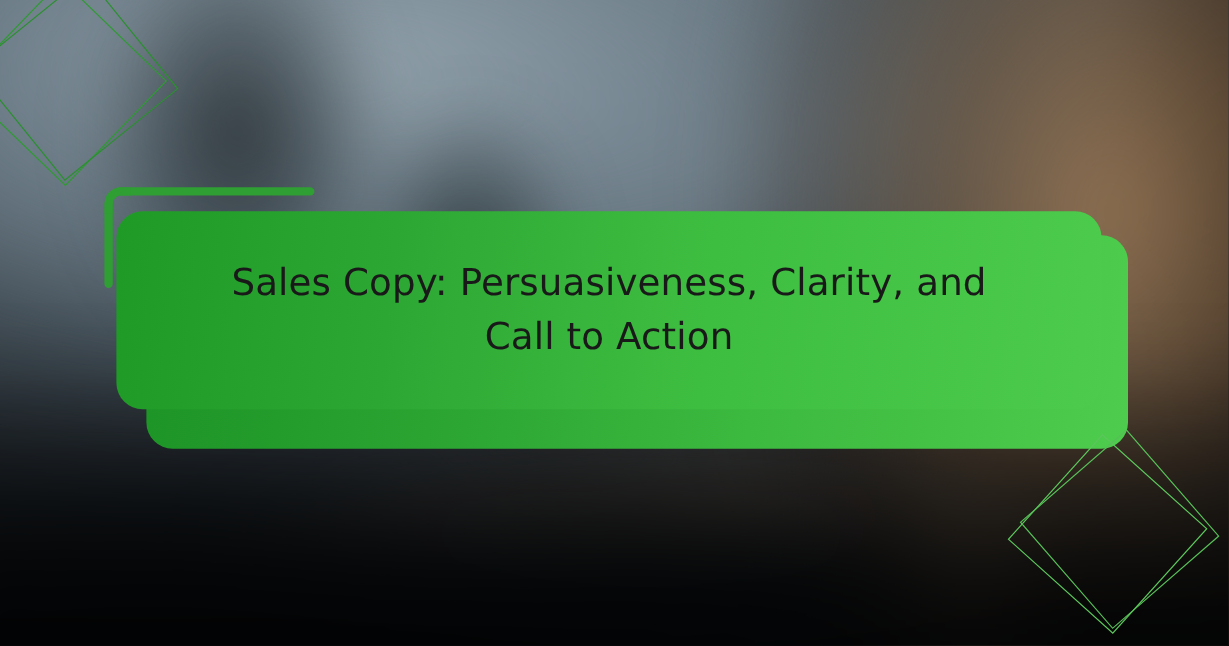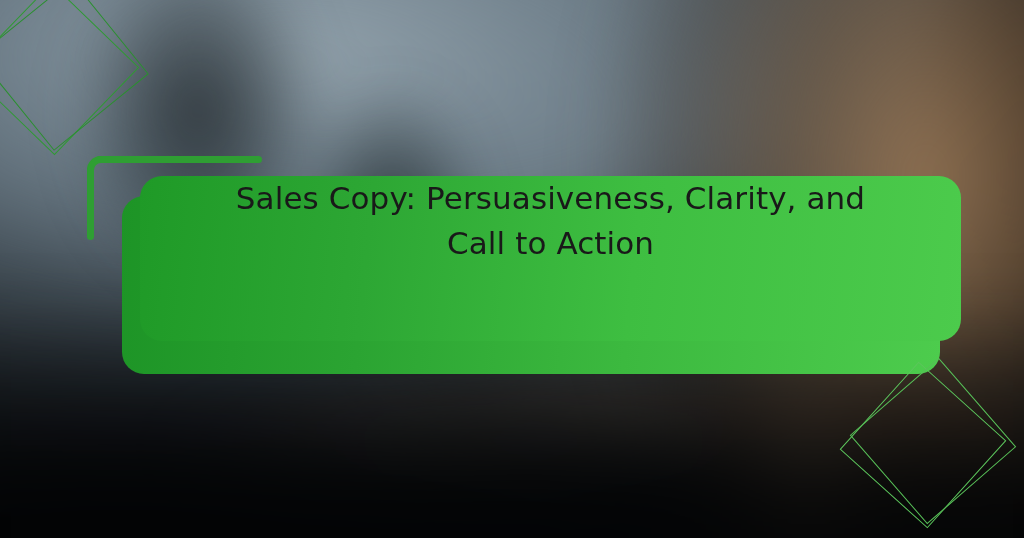--- a/index.html
+++ b/index.html
@@ -148,22 +148,22 @@
     height: 178px;
     background: linear-gradient(96deg, #1d9426 0%, #2ba432 30%, #3cb93f 62%, #4dcc4d 100%);
   }
   #card-front {
     left: 97px;
     top: 176px;
     width: 821px;
     height: 165px;
     background: linear-gradient(96deg, #1f9a27 0%, #2da734 28%, #3ebe41 60%, #4ccb4c 100%);
     display: flex;
+    align-items: center;
     justify-content: center;
-    margin-left: 43px;
   }
 
   #title {
     width: 680px;
     margin: 0;
     padding: 0;
     text-align: center;
     font-family: "DejaVu Sans", sans-serif;
     font-size: 31px;
     font-weight: 400;

